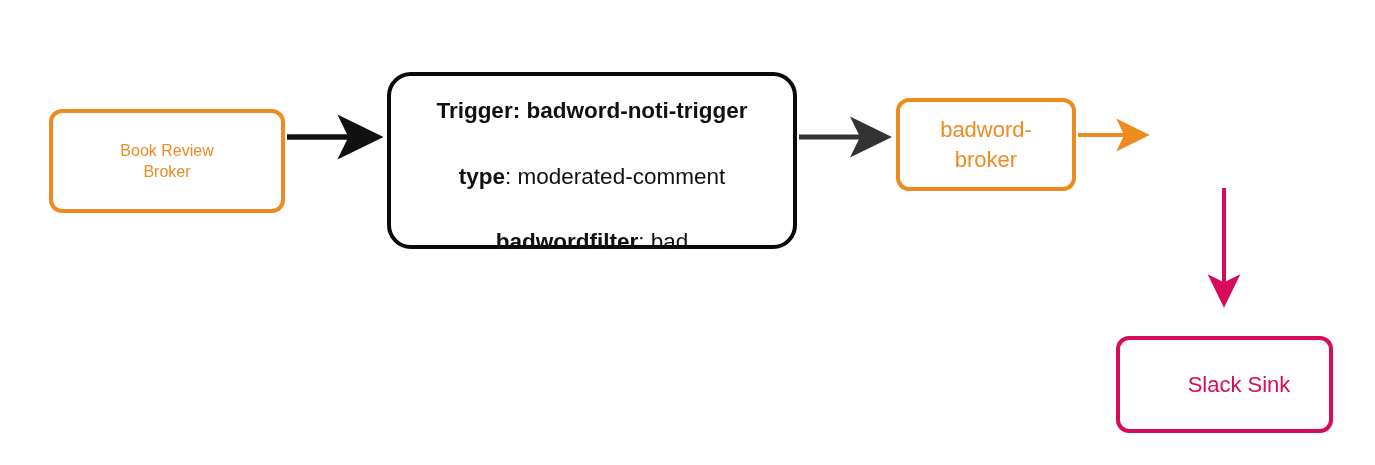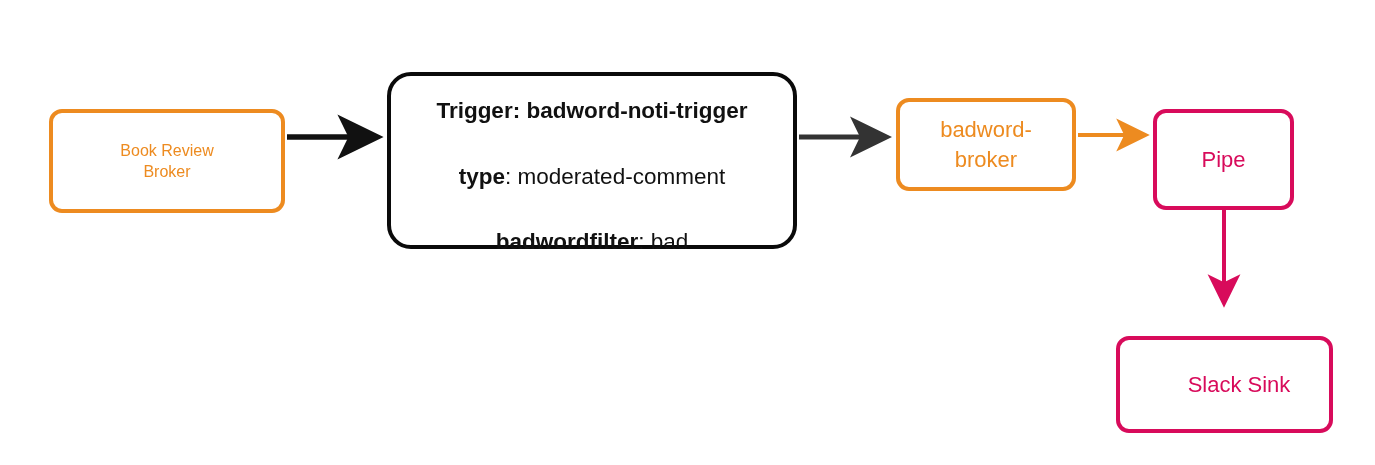--- a/index.html
+++ b/index.html
@@ -127,21 +127,18 @@
       <b>type</b><span>: moderated-comment</span><br>
       <b>badwordfilter</b><span>: bad</span>
     </span>
   </div>
 
   <div class="node node-orange" id="badword-broker">
     <span class="label">badword-
 broker</span>
   </div>
 
-  <div class="node node-magenta" id="pipe-node">
-    <span class="label">Pipe</span>
-  </div>
 
   <div class="node node-magenta" id="slack-sink-node">
     <span class="label">Slack Sink</span>
   </div>
 
 </div>
 
 </body></html>

